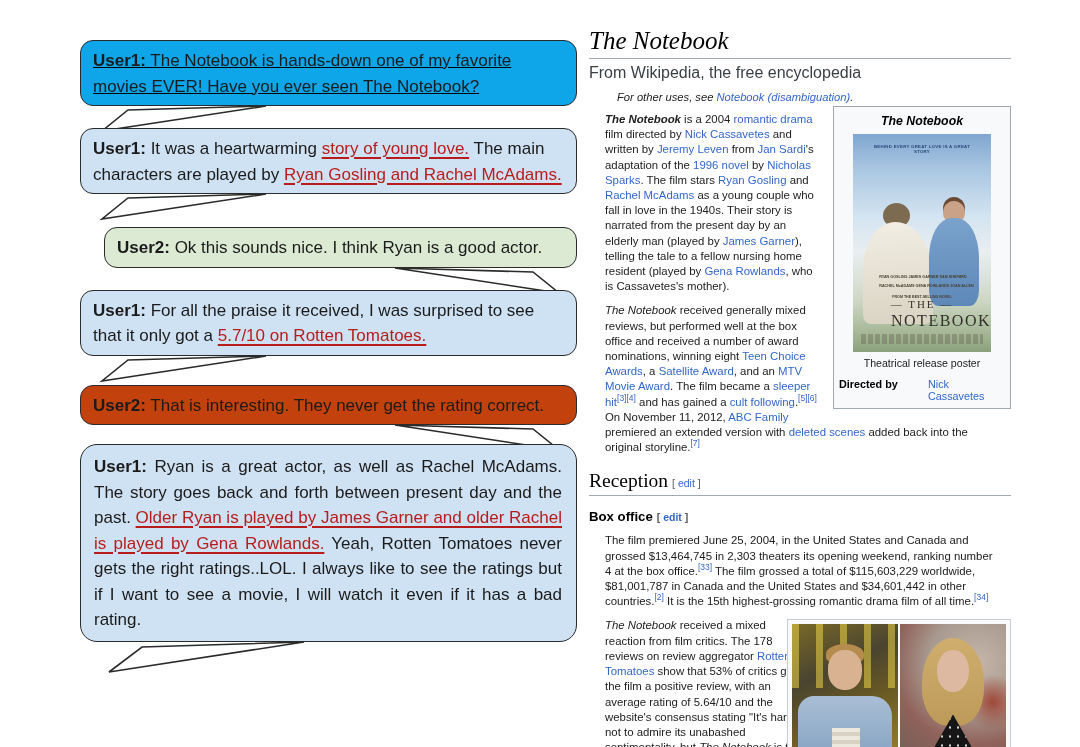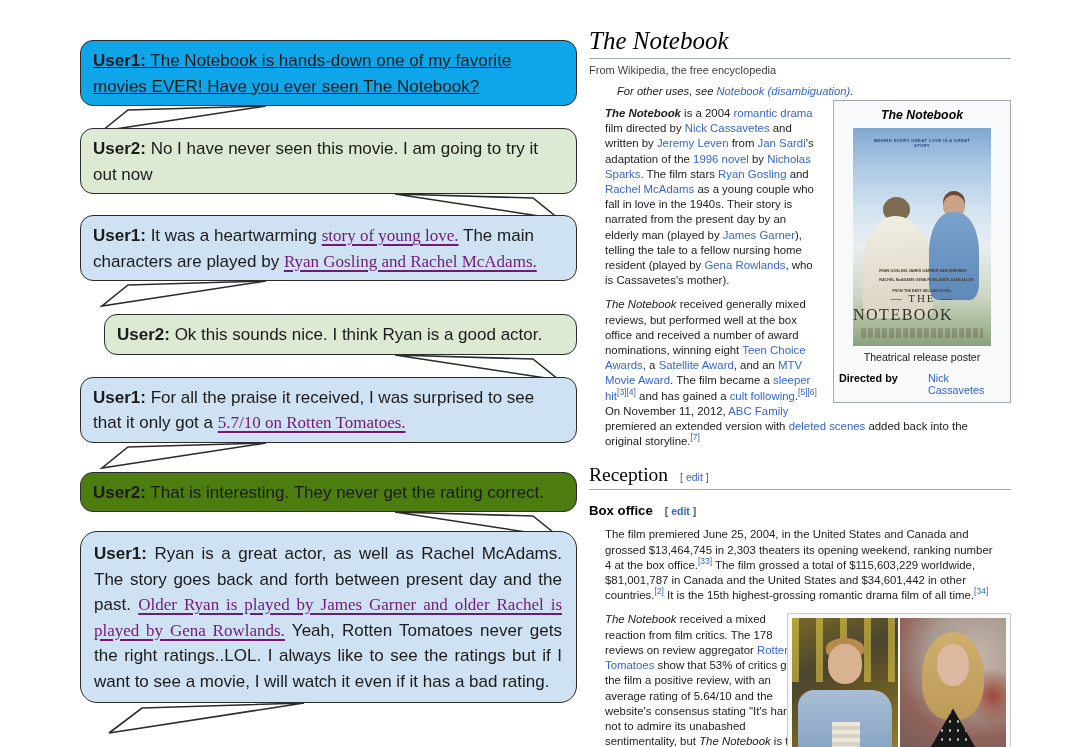--- a/index.html
+++ b/index.html
@@ -15,31 +15,31 @@
   .bubble-row.m3 { margin-bottom:33px; }
   .bubble-row.m4 { margin-bottom:22px;padding-left:24px; }
   .bubble-row.m5 { margin-bottom:29px; }
   .bubble-row.m6 { margin-bottom:19px; }
   .bubble { border:1.6px solid #2b2b2b; border-radius:13px; padding:7px 13px 6px 12px;
             position:relative; z-index:2; }
   .bubble p { font-size:17px; line-height:25.5px; color:#1b1b1b; }
   .bubble-row.m7 .bubble { border-radius:17px; padding:9px 14px 8px 13px; }
   .bubble-row.m7 .bubble p { text-align:justify; }
   .seg-b { font-weight:bold; }
-  .seg-r { color:#701a75; text-decoration:underline; text-decoration-thickness:1.5px; text-underline-offset:3px;font-family:Liberation Serif, serif; }
+  .seg-r { color:#b91c1c; text-decoration:underline; text-decoration-thickness:1.5px; text-underline-offset:3px; }
   .tail { position:absolute; bottom:-27px; z-index:1; }
   .tail.left { left:18px; }
   .tail.right { right:14px; }
   .bubble-row.m7 .tail { bottom:-33px; left:24px; }
 
   
   .wiki-col { position:absolute; left:589px; top:27px; width:422px; color:#202122; }
   .wiki-title { font-family:"Liberation Serif", serif; font-style:italic; font-weight:normal;
                 font-size:25px; color:#000; padding-bottom:3px; border-bottom:1px solid #a2a9b1; }
-  .site-sub { font-size:11px; color:#3a3f44; margin-top:5px; }
+  .site-sub { font-size:16px; color:#3a3f44; margin-top:5px; }
   .hatnote { font-size:11.2px; padding-left:28px; margin-top:9px; color:#202122; }
   .wp { font-size:11.4px; line-height:15.2px; margin:9px 16px; }
   .seg-i { font-style:italic; }
   .seg-bi { font-style:italic; font-weight:bold; }
   .seg-l { color:#3366cc; cursor:pointer; }
   .seg-il { color:#3366cc; font-style:italic; cursor:pointer; }
   sup.ref { color:#3366cc; font-size:8.5px; line-height:0; cursor:pointer; }
 
   .infobox { float:right; width:178px; margin:3px 0 8px 14px; border:1px solid #a2a9b1;
              background:#f8f9fa; padding:4px 4px 0 4px; font-size:11px; }
@@ -63,31 +63,31 @@
              background:linear-gradient(180deg,#7aa2cc,#5d88b8); border-radius:45% 45% 18% 18%; }
   .p-woman-head { position:absolute; bottom:128px; right:26px; width:22px; height:23px;
                   background:#c9a288; border-radius:50%; box-shadow:0 -4px 0 0 #6b4a33; }
   .poster-cast { position:absolute; left:0; right:0; text-align:center; color:#473f2e;
                  font-size:6px; transform:scale(0.62); white-space:nowrap; font-weight:bold; }
   .pc1 { bottom:72px; } .pc2 { bottom:63px; }
   .poster-novel { position:absolute; bottom:52px; left:0; right:0; text-align:center;
                   color:#4a4234; font-size:6px; transform:scale(0.6); font-weight:bold; }
   .poster-the { position:absolute; bottom:42px; left:0; right:0; text-align:center;
                 font-family:"Liberation Serif", serif; font-size:11px; color:#33302a; letter-spacing:2px; }
-  .poster-name { position:absolute; bottom:22px; left:0; right:0; text-align:left;
+  .poster-name { position:absolute; bottom:22px; left:0; right:0; text-align:right;
                  font-family:"Liberation Serif", serif; font-size:16px; color:#32302a; letter-spacing:1.5px; }
   .poster-fine { position:absolute; bottom:8px; left:8px; right:8px; height:10px;
                  background:repeating-linear-gradient(90deg,#6f6a58 0 5px,transparent 5px 7px);
                  opacity:.45; }
 
   
   h2.wh2 { clear:both; font-family:"Liberation Serif", serif; font-weight:normal; font-size:19.5px;
            color:#000; border-bottom:1px solid #a2a9b1; padding-bottom:3px; margin:15px 0 8px; }
   h3.wh3 { font-size:13.2px; font-weight:bold; color:#000; margin:13px 0 6px; }
-  .edit { font-family:"Liberation Sans", sans-serif; font-size:10.5px; color:#54595d; margin-left:12px; }
+  .edit { font-family:"Liberation Sans", sans-serif; font-size:10.5px; color:#54595d; margin-left:4px; }
   .edit a { color:#3366cc; cursor:pointer; text-decoration:none; }
 
   
   .cr-section { position:relative; min-height:222px; }
   .cr-text { width:201px; }
   .photos { position:absolute; right:0; top:1px; width:224px; border:1px solid #c8ccd1;
             background:#f8f9fa; padding:4px; }
   .photo-pair { display:flex; gap:2px; }
   .photo { position:relative; width:106px; height:138px; overflow:hidden; }
   .ph-g { background:linear-gradient(155deg,#7a6a28 0%,#4a4430 34%,#6a5a24 60%,#99812c 100%); }
@@ -120,28 +120,20 @@
 
   <div class="chat-col" id="chat-col">
       <div class="bubble-row m1">
         <div class="bubble" style="background: #0ea5e9; text-decoration: underline;">
           <p><span class="seg-b">User1:</span><span class="seg-t"> The Notebook is hands-down one of my favorite movies EVER! Have you ever seen The Notebook?</span></p>
         </div>
         <svg class="tail left" width="172" height="28" viewBox="0 0 172 28">
           <polygon points="30,5 168,1 4,26" fill="#ffffff" stroke="#2b2b2b" stroke-width="1.6"></polygon>
         </svg>
       </div>
-      <div class="bubble-row m2">
-        <div class="bubble" style="background: rgb(220, 234, 211);">
-          <p><span class="seg-b">User2:</span><span class="seg-t"> No I have never seen this movie. I am going to try it out now</span></p>
-        </div>
-        <svg class="tail right" width="172" height="28" viewBox="0 0 172 28">
-          <polygon points="142,5 4,1 168,26" fill="#ffffff" stroke="#2b2b2b" stroke-width="1.6"></polygon>
-        </svg>
-      </div>
       <div class="bubble-row m3">
         <div class="bubble" style="background: rgb(207, 226, 243);">
           <p><span class="seg-b">User1:</span><span class="seg-t"> It was a heartwarming </span><span class="seg-r">story of young love.</span><span class="seg-t">  The main characters are played by </span><span class="seg-r">Ryan Gosling and Rachel McAdams.</span></p>
         </div>
         <svg class="tail left" width="172" height="28" viewBox="0 0 172 28">
           <polygon points="30,5 168,1 4,26" fill="#ffffff" stroke="#2b2b2b" stroke-width="1.6"></polygon>
         </svg>
       </div>
       <div class="bubble-row m4">
         <div class="bubble" style="background: rgb(220, 234, 211);">
@@ -153,21 +145,21 @@
       </div>
       <div class="bubble-row m5">
         <div class="bubble" style="background: rgb(207, 226, 243);">
           <p><span class="seg-b">User1:</span><span class="seg-t"> For all the praise it received, I was surprised to see that it only got a </span><span class="seg-r">5.7/10 on Rotten Tomatoes.</span></p>
         </div>
         <svg class="tail left" width="172" height="28" viewBox="0 0 172 28">
           <polygon points="30,5 168,1 4,26" fill="#ffffff" stroke="#2b2b2b" stroke-width="1.6"></polygon>
         </svg>
       </div>
       <div class="bubble-row m6">
-        <div class="bubble" style="background: #4d7c0f;">
+        <div class="bubble" style="background: #c2410c;">
           <p><span class="seg-b">User2:</span><span class="seg-t"> That is interesting. They never get the rating correct.</span></p>
         </div>
         <svg class="tail right" width="172" height="28" viewBox="0 0 172 28">
           <polygon points="142,5 4,1 168,26" fill="#ffffff" stroke="#2b2b2b" stroke-width="1.6"></polygon>
         </svg>
       </div>
       <div class="bubble-row m7">
         <div class="bubble" style="background: rgb(207, 226, 243);">
           <p><span class="seg-b">User1:</span><span class="seg-t"> Ryan is a great actor, as well as Rachel McAdams.  The story goes back and forth between present day and the past.  </span><span class="seg-r">Older Ryan is played by James Garner and older Rachel is played by Gena Rowlands.</span><span class="seg-t"> Yeah, Rotten Tomatoes never gets the right ratings..LOL. I always like to see the ratings but if I want to see a movie, I will watch it even if it has a bad rating.</span></p>
         </div>

